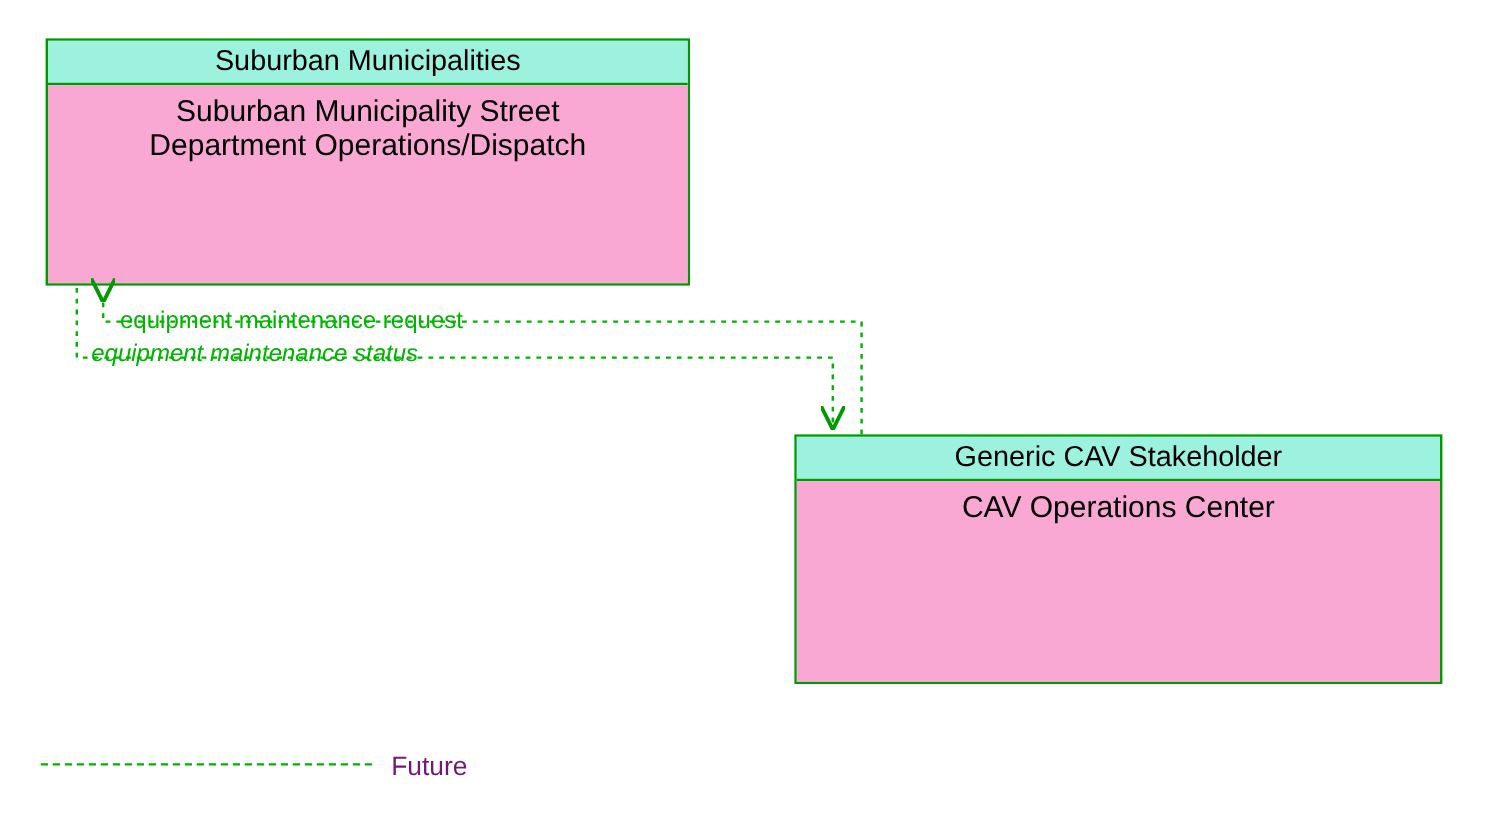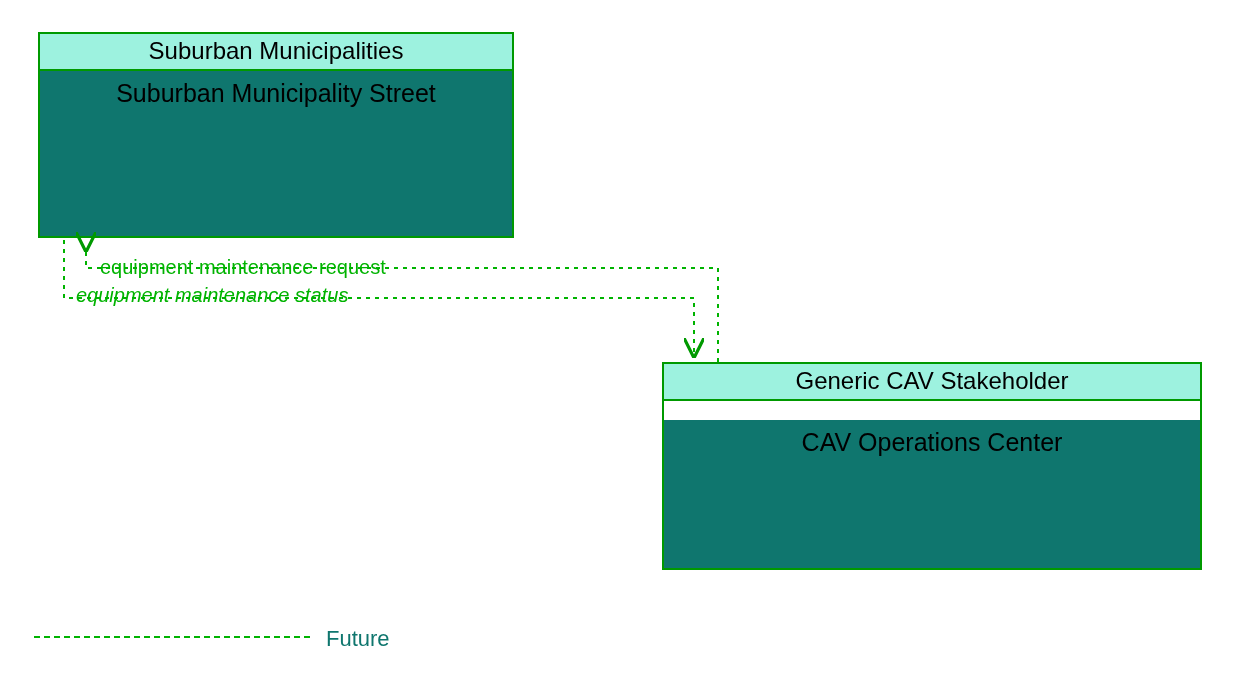--- a/index.html
+++ b/index.html
@@ -19,28 +19,28 @@
   .node-header{
     background:#9df2df;
     text-align:center;
     font-size:24px;
     padding:4px 6px 6px 6px;
     line-height:1.05;
     border-bottom:2px solid #009900;
   }
   .node-body{
     flex:1;
-    background:#0f766e;
+    background:#f9a8d4;
     text-align:center;
     font-size:25px;
     padding:8px 20px 4px 20px;
     line-height:1.12;
   }
-  #node-a{ left:38px;  top:32px;  width:476px; height:206px; } 
-  #node-b{ left:662px; top:362px; width:540px; height:208px;gap:19px; } 
+  #node-a{ left:38px;  top:32px;  width:537px; height:206px; } 
+  #node-b{ left:662px; top:362px; width:540px; height:208px; } 
 
   #node-a .node-body{ text-align:center; display:flex; flex-direction:column; align-items:center;}
   #node-b .node-body{ display:flex; flex-direction:column; align-items:center;}
 
   .svg-layer{
     position:absolute;left:0;top:0;width:1252px;height:688px;
     pointer-events:none;
   }
   .flow-lbl{
     position:absolute;
@@ -51,30 +51,31 @@
   .legend-line{
     position:absolute;
     left:34px; top:636px;
     width:276px; height:0;
     border-top:2px dashed #00b300;
   }
   .legend-text{
     position:absolute;
     left:326px; top:626px;
     font-size:22px;
-    color:#0f766e;
+    color:#701a75;
   }
 </style>
 </head>
 <body>
 
 <div id="node-a" class="node">
   <div class="node-header">Suburban Municipalities</div>
   <div class="node-body">
     <span>Suburban Municipality Street</span>
+    <span>Department Operations/Dispatch</span>
   </div>
 </div>
 
 <div id="node-b" class="node">
   <div class="node-header">Generic CAV Stakeholder</div>
   <div class="node-body">
     <span>CAV Operations Center</span>
   </div>
 </div>
 

